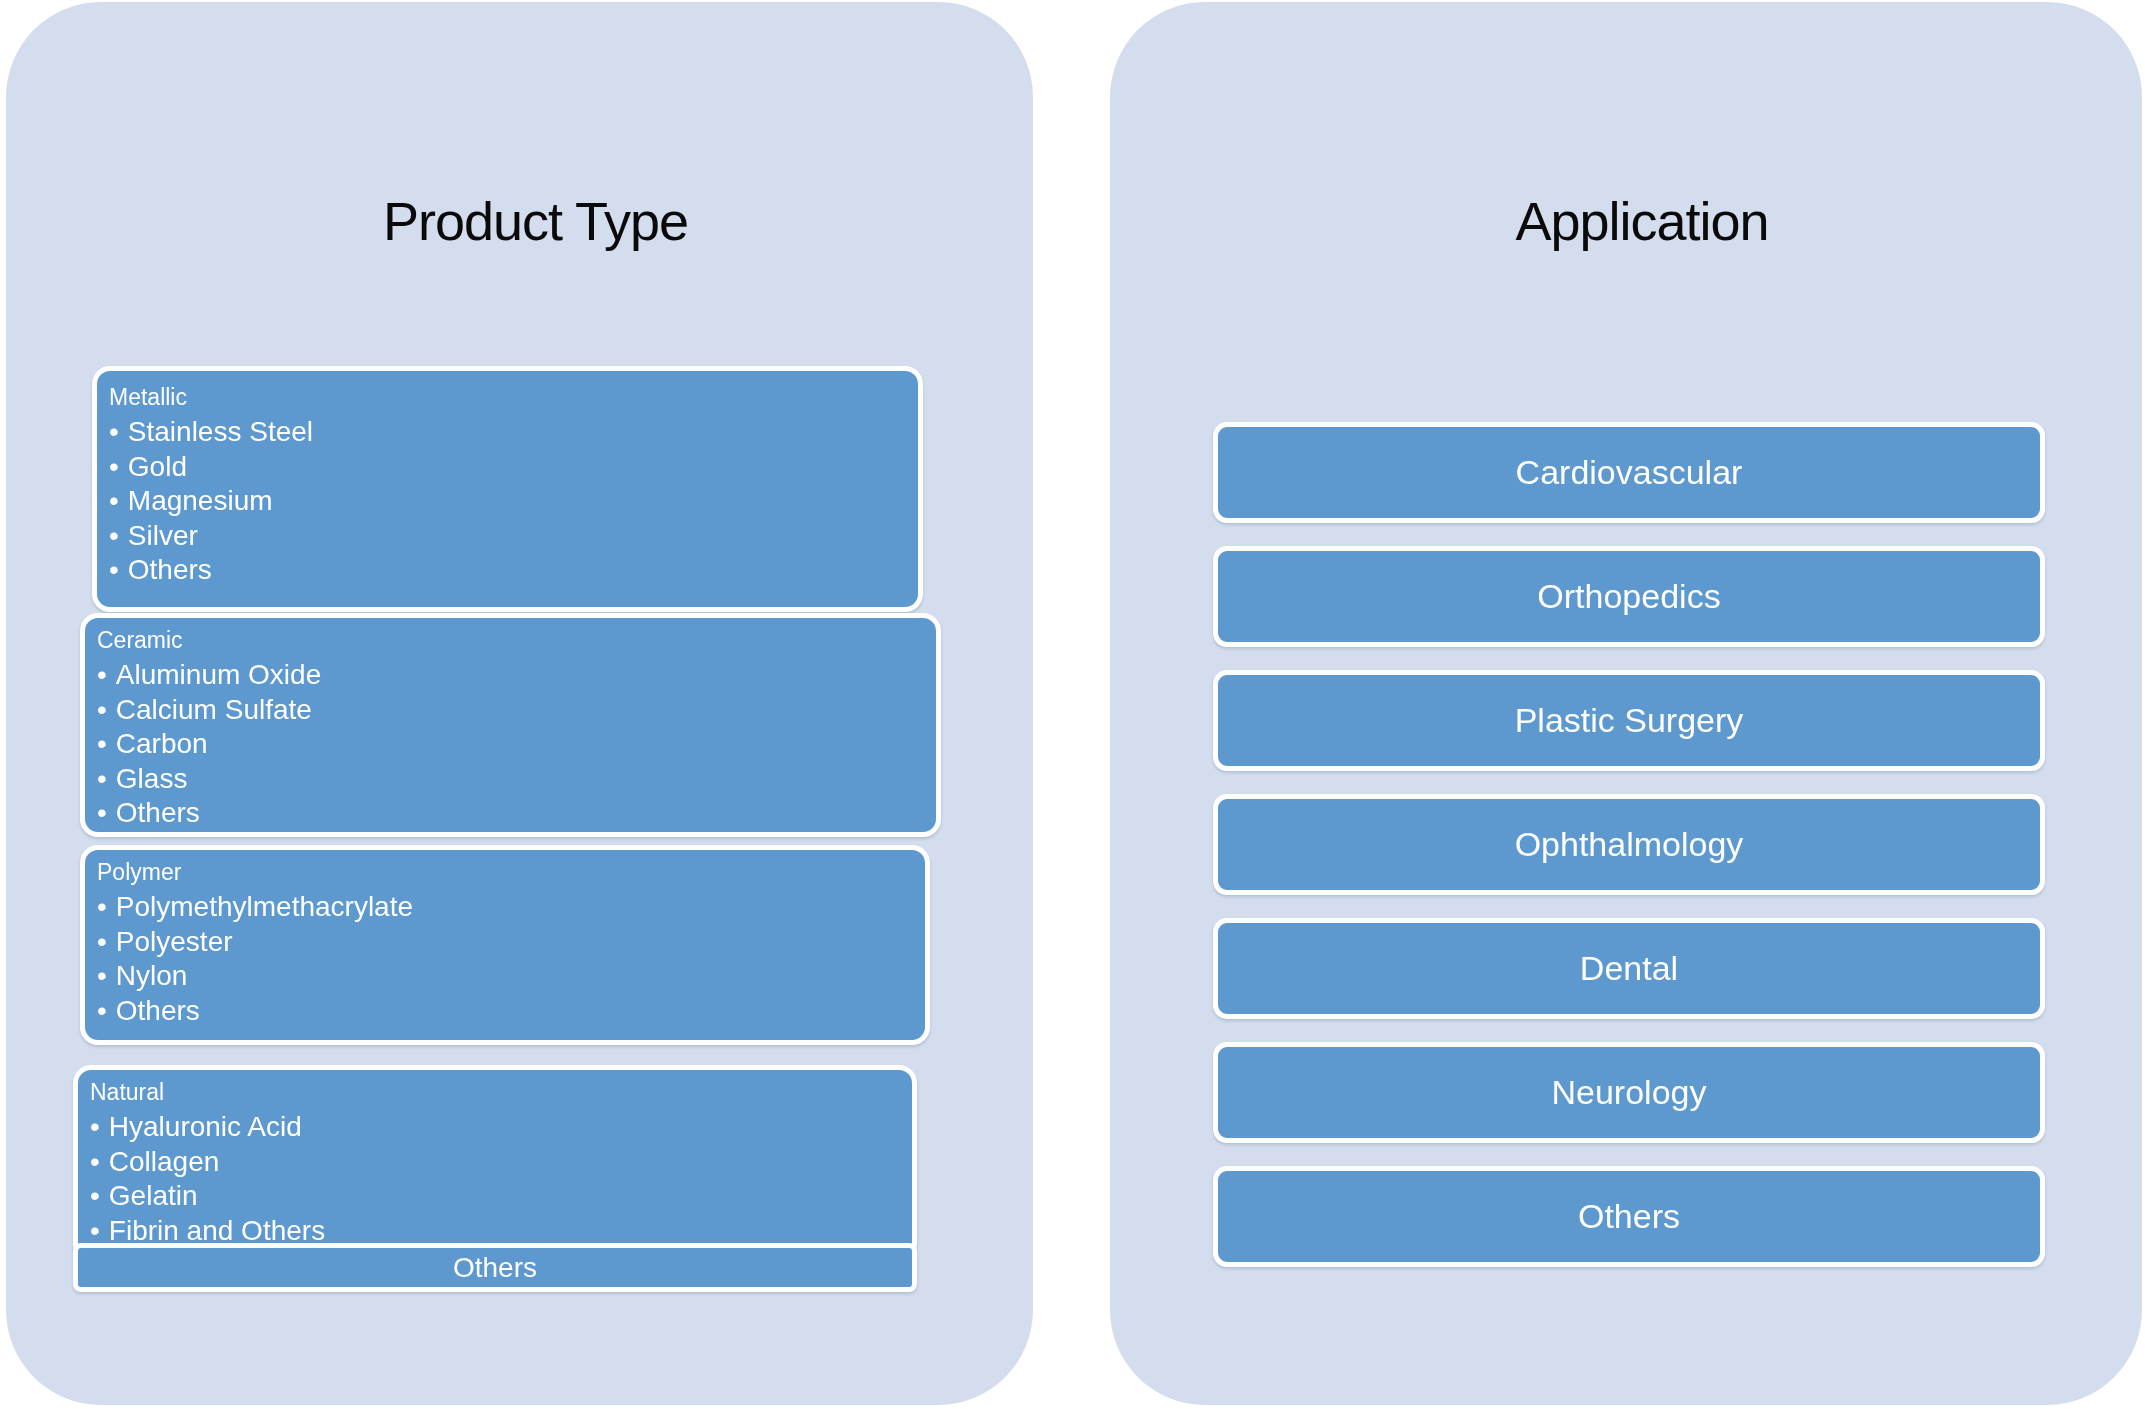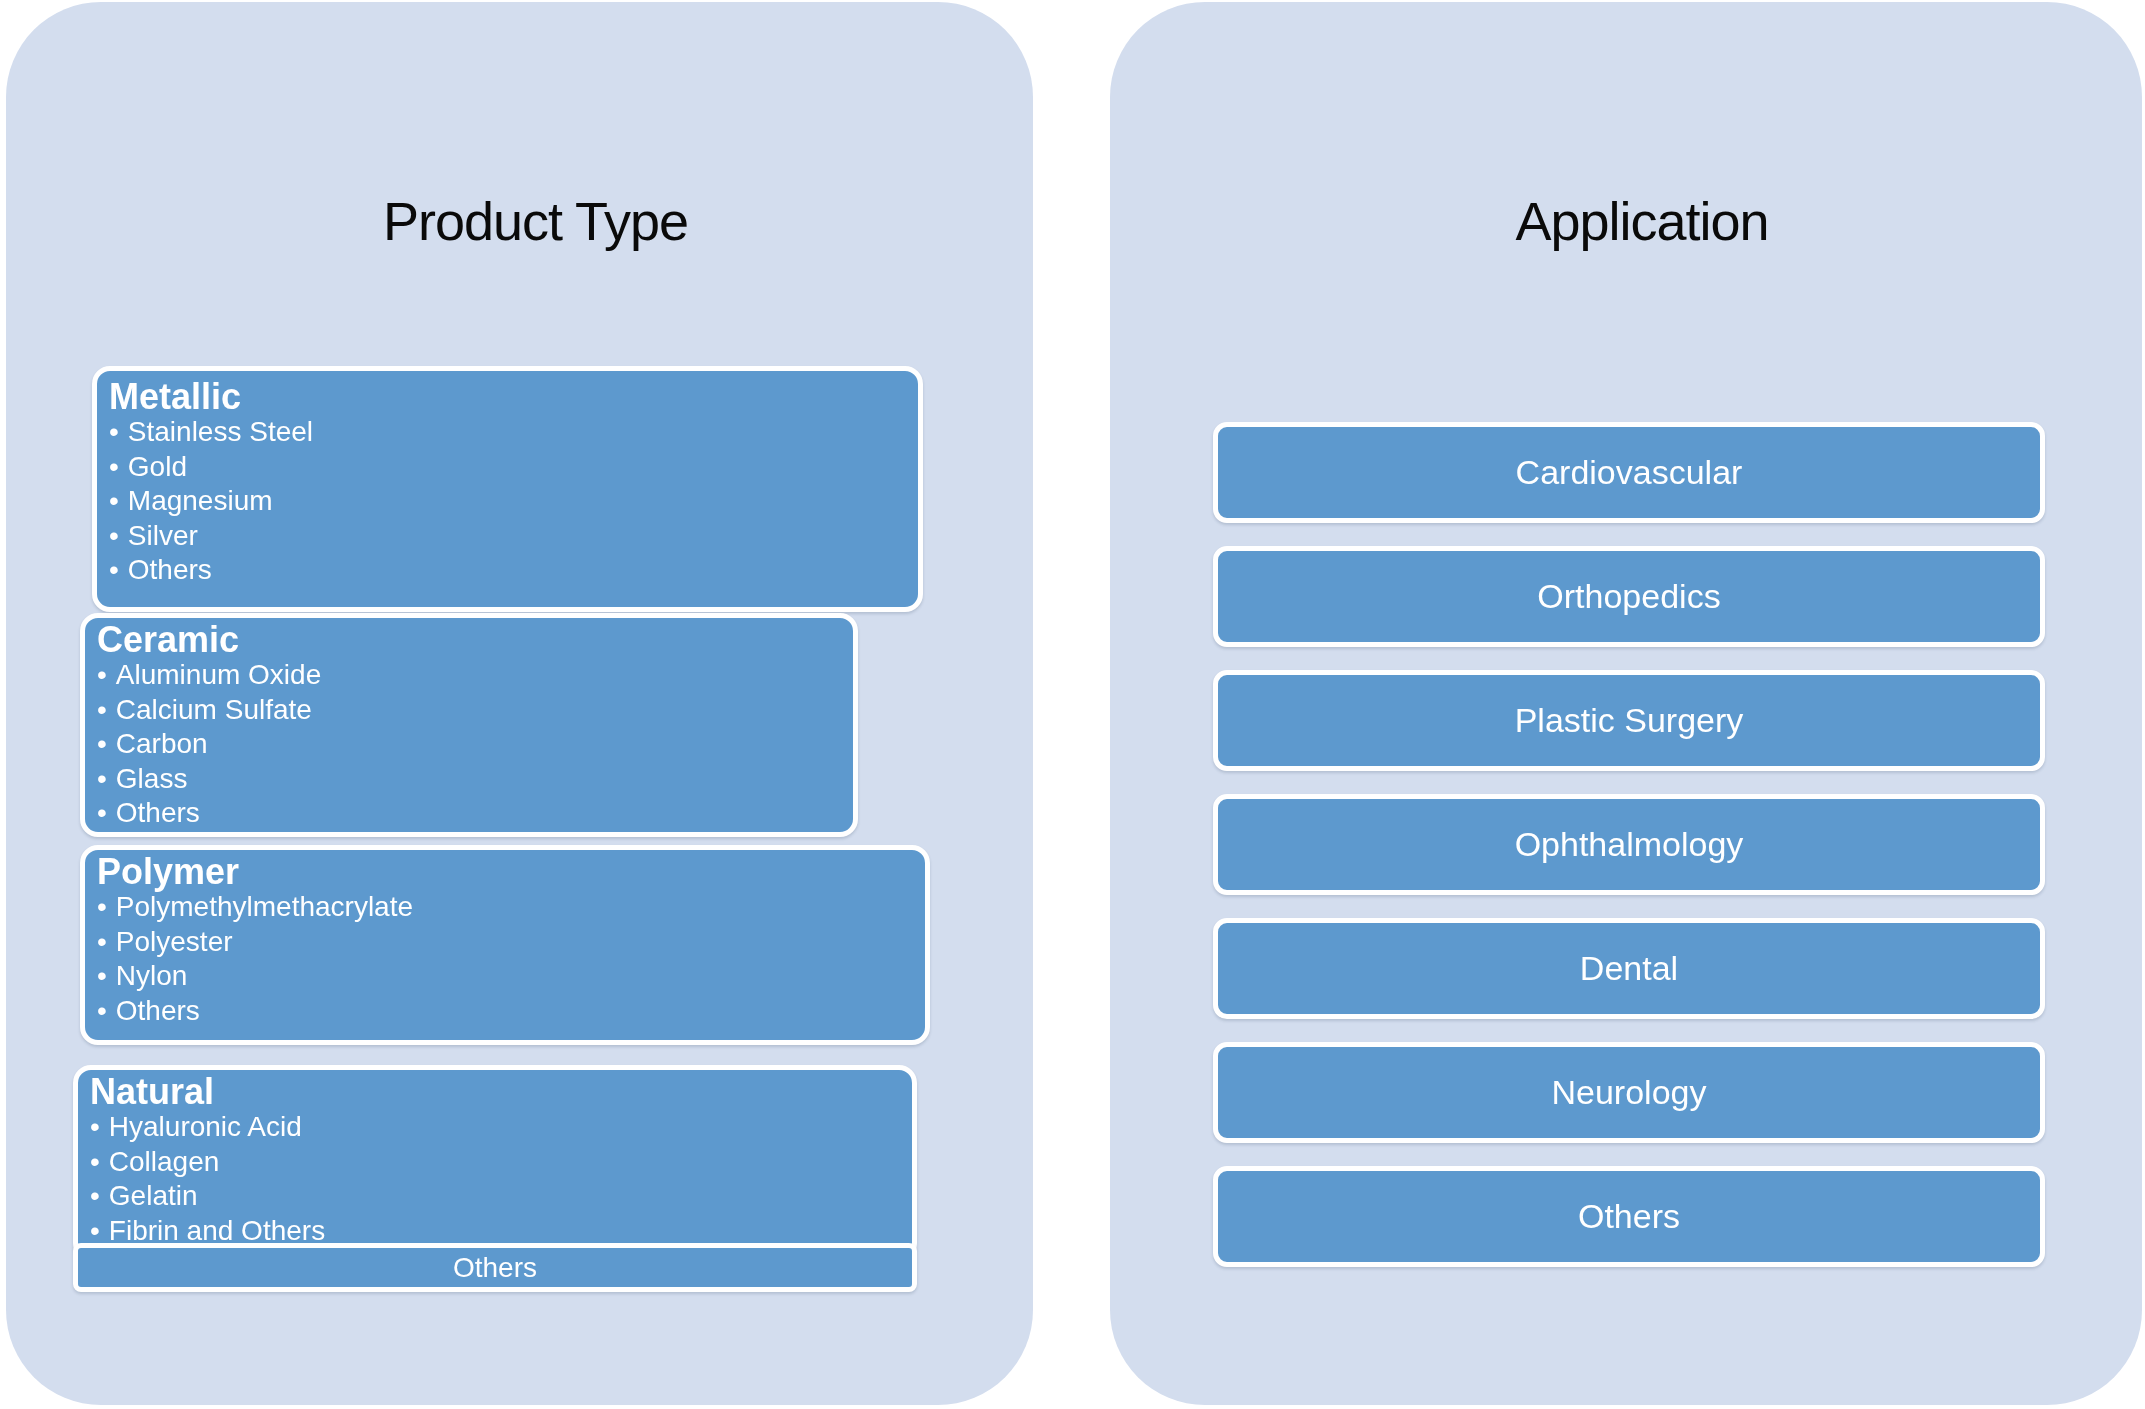--- a/index.html
+++ b/index.html
@@ -34,24 +34,24 @@
     position:absolute;box-sizing:border-box;
     background:var(--box-blue);
     border:5px solid var(--box-border);
     border-radius:18px;
     color:var(--box-text);
     overflow:hidden;
     padding:4px 12px 0 12px;
     box-shadow:0 2px 3px rgba(40,60,90,0.18);
   }
   .box-metallic{left:86px;top:364px;width:831px;height:246px;padding-top:8px;}
-  .box-ceramic {left:74px;top:611px;width:778px;height:224px;}
+  .box-ceramic {left:74px;top:611px;width:861px;height:224px;}
   .box-polymer {left:74px;top:843px;width:850px;height:200px;}
   .box-natural {left:67px;top:1063px;width:844px;height:196px;}
-  .box-title{font-size:36px;line-height:36px;font-weight:700;}
+  .box-title{font-size:23px;line-height:36px;font-weight:400;}
   .bullet-list{margin:0;padding:0;list-style:none;}
   .bullet-list li{font-size:28px;line-height:34.5px;white-space:nowrap;}
   .bullet-list li::before{content:"\2022";margin-right:9px;}
   .others-bar{
     position:absolute;box-sizing:border-box;
     left:67px;top:1241px;width:844px;height:49px;
     background:var(--box-blue);
     border:5px solid var(--box-border);
     border-radius:8px;
     color:var(--box-text);

